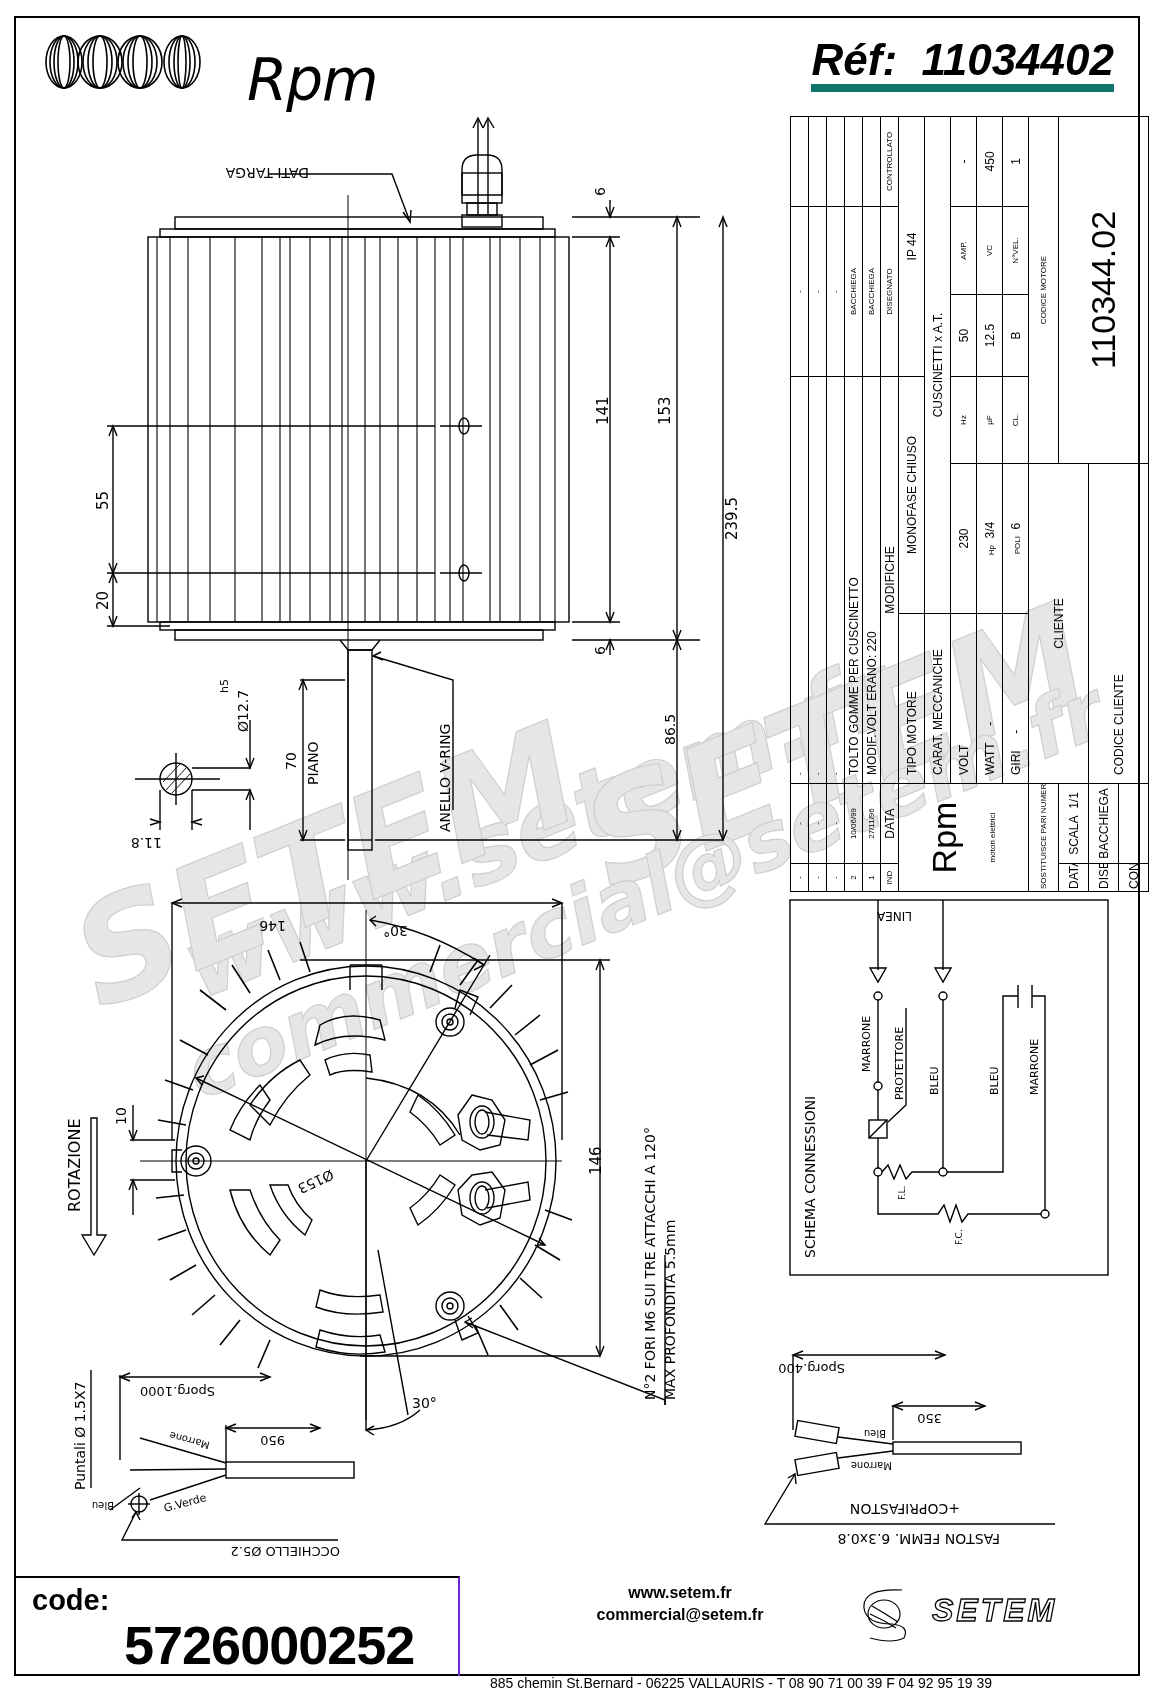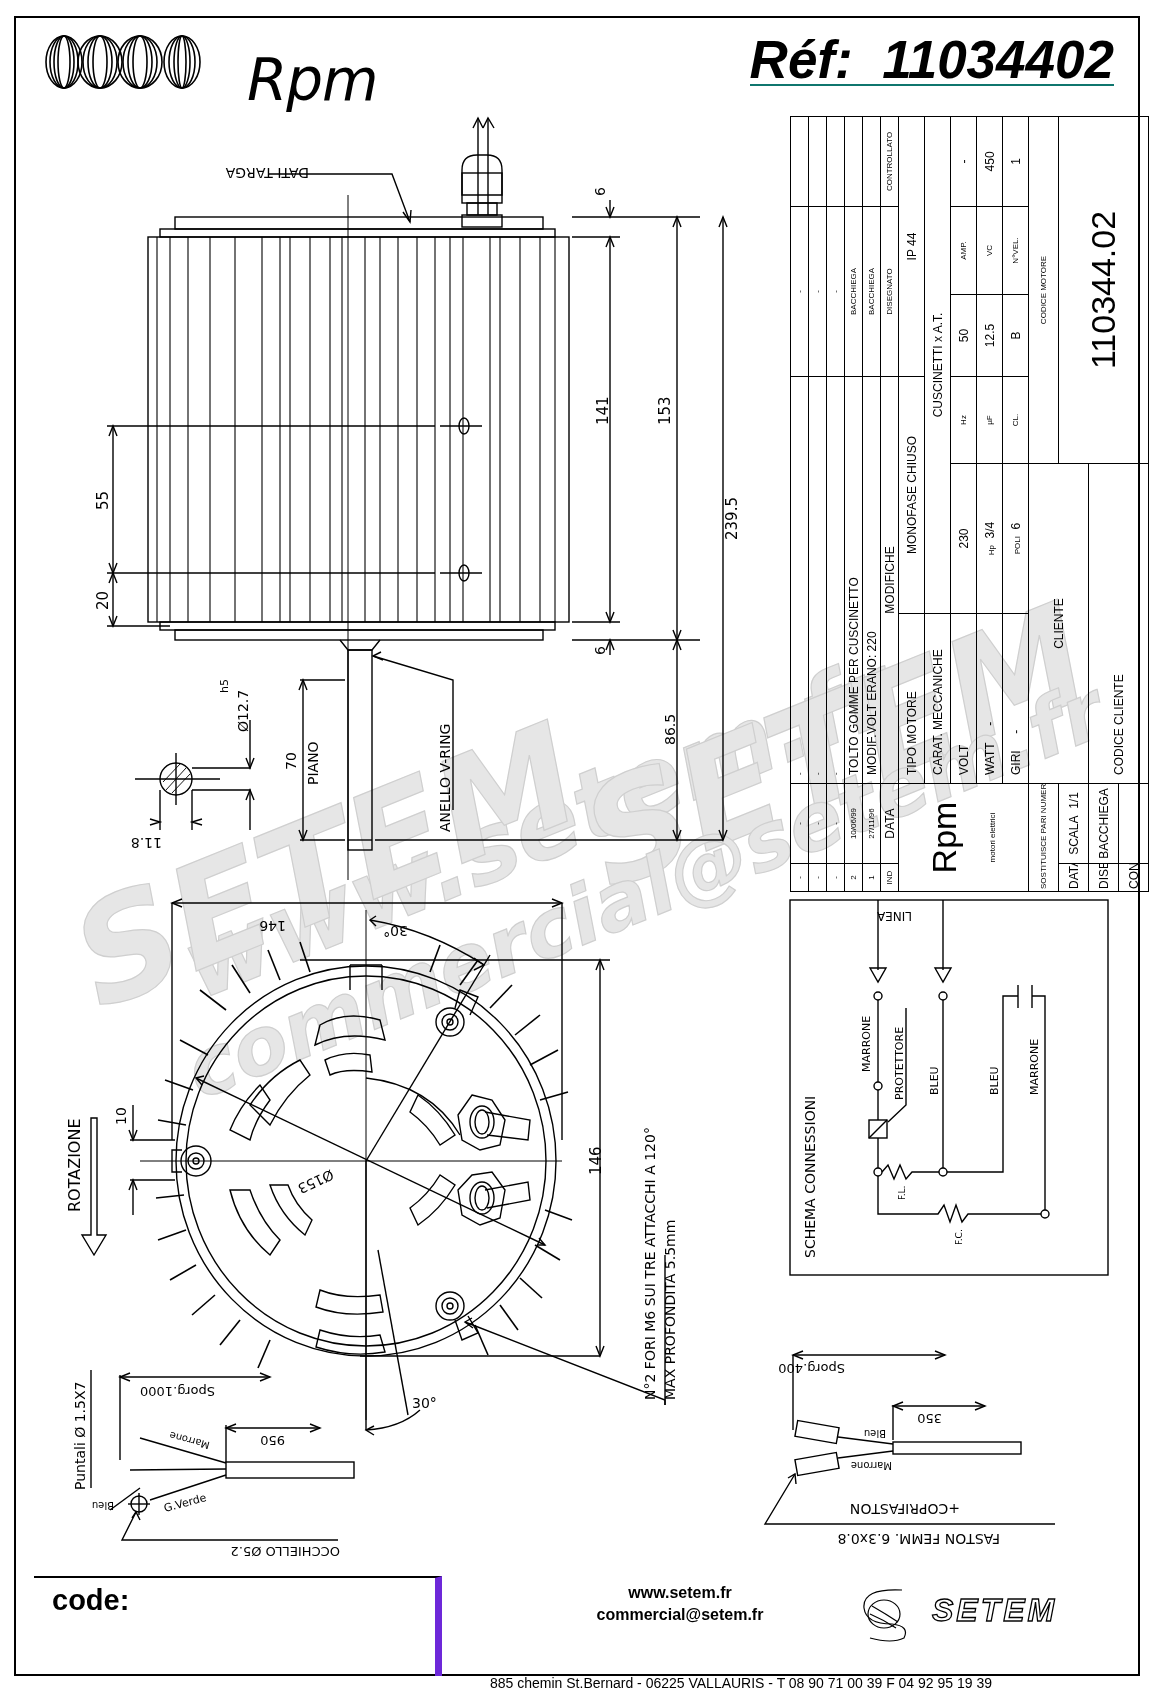--- a/index.html
+++ b/index.html
@@ -1,34 +1,34 @@
 <!DOCTYPE html>
 <html><head>
 <meta charset="utf-8">
 <style>
   html, body { margin:0; padding:0; background:#fff; }
   body { width:1158px; height:1690px; position:relative; overflow:hidden; font-family:"Liberation Sans", sans-serif; color:#000; }
   .frame { position:absolute; left:14px; top:16px; width:1126px; height:1660px; border:2px solid #000; box-sizing:border-box; }
   .rpm-logo { position:absolute; left:42px; top:28px; width:320px; height:70px; }
   .rpm-text { position:absolute; left:205px; top:18px; font-size:58px; font-style:italic; font-family:"DejaVu Sans", sans-serif; letter-spacing:-1px; }
-  .ref { position:absolute; right:44px; top:38px; font-size:53px; font-weight:bold; font-style:italic; border-bottom:2px solid #0f766e; line-height:44px; padding-bottom:2px; }
+  .ref { position:absolute; right:44px; top:38px; font-size:44px; font-weight:bold; font-style:italic; border-bottom:8px solid #0f766e; line-height:44px; padding-bottom:2px; }
   svg text { font-family:"DejaVu Sans", sans-serif; }
   .drawing { position:absolute; left:0; top:0; }
   .watermark { position:absolute; left:0; top:0; pointer-events:none; }
   
   .tb { position:absolute; left:790px; top:117px; width:318px; height:775px; }
   .tb-rot { position:absolute; left:0; top:0; width:775px; height:318px; transform-origin:0 0; transform:translate(0,775px) rotate(-90deg); }
   .tb table { border-collapse:collapse; width:775px; height:318px; table-layout:fixed; }
   .tb td { border:1.5px solid #000; font-size:10px; text-align:center; padding:0 2px; white-space:nowrap; overflow:hidden; }
   .tb td.l { text-align:left; padding-left:8px; }
   .tb td.big { font-size:34px; }
   .tb td.med { font-size:12px; }
   .tb td.s { font-size:8px; }
   
-  .code-box { position:absolute; left:14px; top:1576px; width:408px; height:100px; border-top:2px solid #000; border-right:7px solid #6d28d9; box-sizing:border-box;margin-left:20px; }
+  .code-box { position:absolute; left:14px; top:1576px; width:446px; height:100px; border-top:2px solid #000; border-right:2px solid #6d28d9; box-sizing:border-box; }
   .code-label { position:absolute; left:18px; top:6px; font-size:29px; font-weight:bold; }
   .code-val { position:absolute; left:110px; top:36px; font-size:54px; font-weight:bold; letter-spacing:-1px; }
   .contact { position:absolute; left:480px; top:1582px; width:400px; text-align:center; font-size:16px; font-weight:bold; line-height:22px; }
   .address { position:absolute; left:490px; top:1643px; font-size:14px; white-space:nowrap;margin-top:32px; }
   .setem-logo { position:absolute; left:852px; top:1584px; width:270px; height:60px; }
   .setem-text { position:absolute; left:80px; top:8px; font-size:32px; font-weight:bold; font-style:italic; color:#fff; -webkit-text-stroke:1.3px #000; letter-spacing:3px; }
 </style>
 </head>
 <body>
 
@@ -520,20 +520,21 @@
         <td class="med">CONTROLLATO</td>
         <td></td>
       </tr>
     </tbody>
       </table>
   </div>
 </div>
 
 <div class="code-box">
   <span class="code-label">code:</span>
+  <span class="code-val">5726000252</span>
 </div>
 <div class="contact">
   <div>www.setem.fr</div>
   <div>commercial@setem.fr</div>
 </div>
 <div class="address">885 chemin St.Bernard  -  06225 VALLAURIS  -  T 08 90 71 00 39   F 04 92 95 19 39</div>
 <div class="setem-logo">
   <svg width="70" height="60">
     <g fill="none" stroke="#000" stroke-width="1.2">
       <path d="M50 6 Q10 4 12 24 Q14 40 40 40 Q58 42 52 54 Q40 60 18 54"></path>

